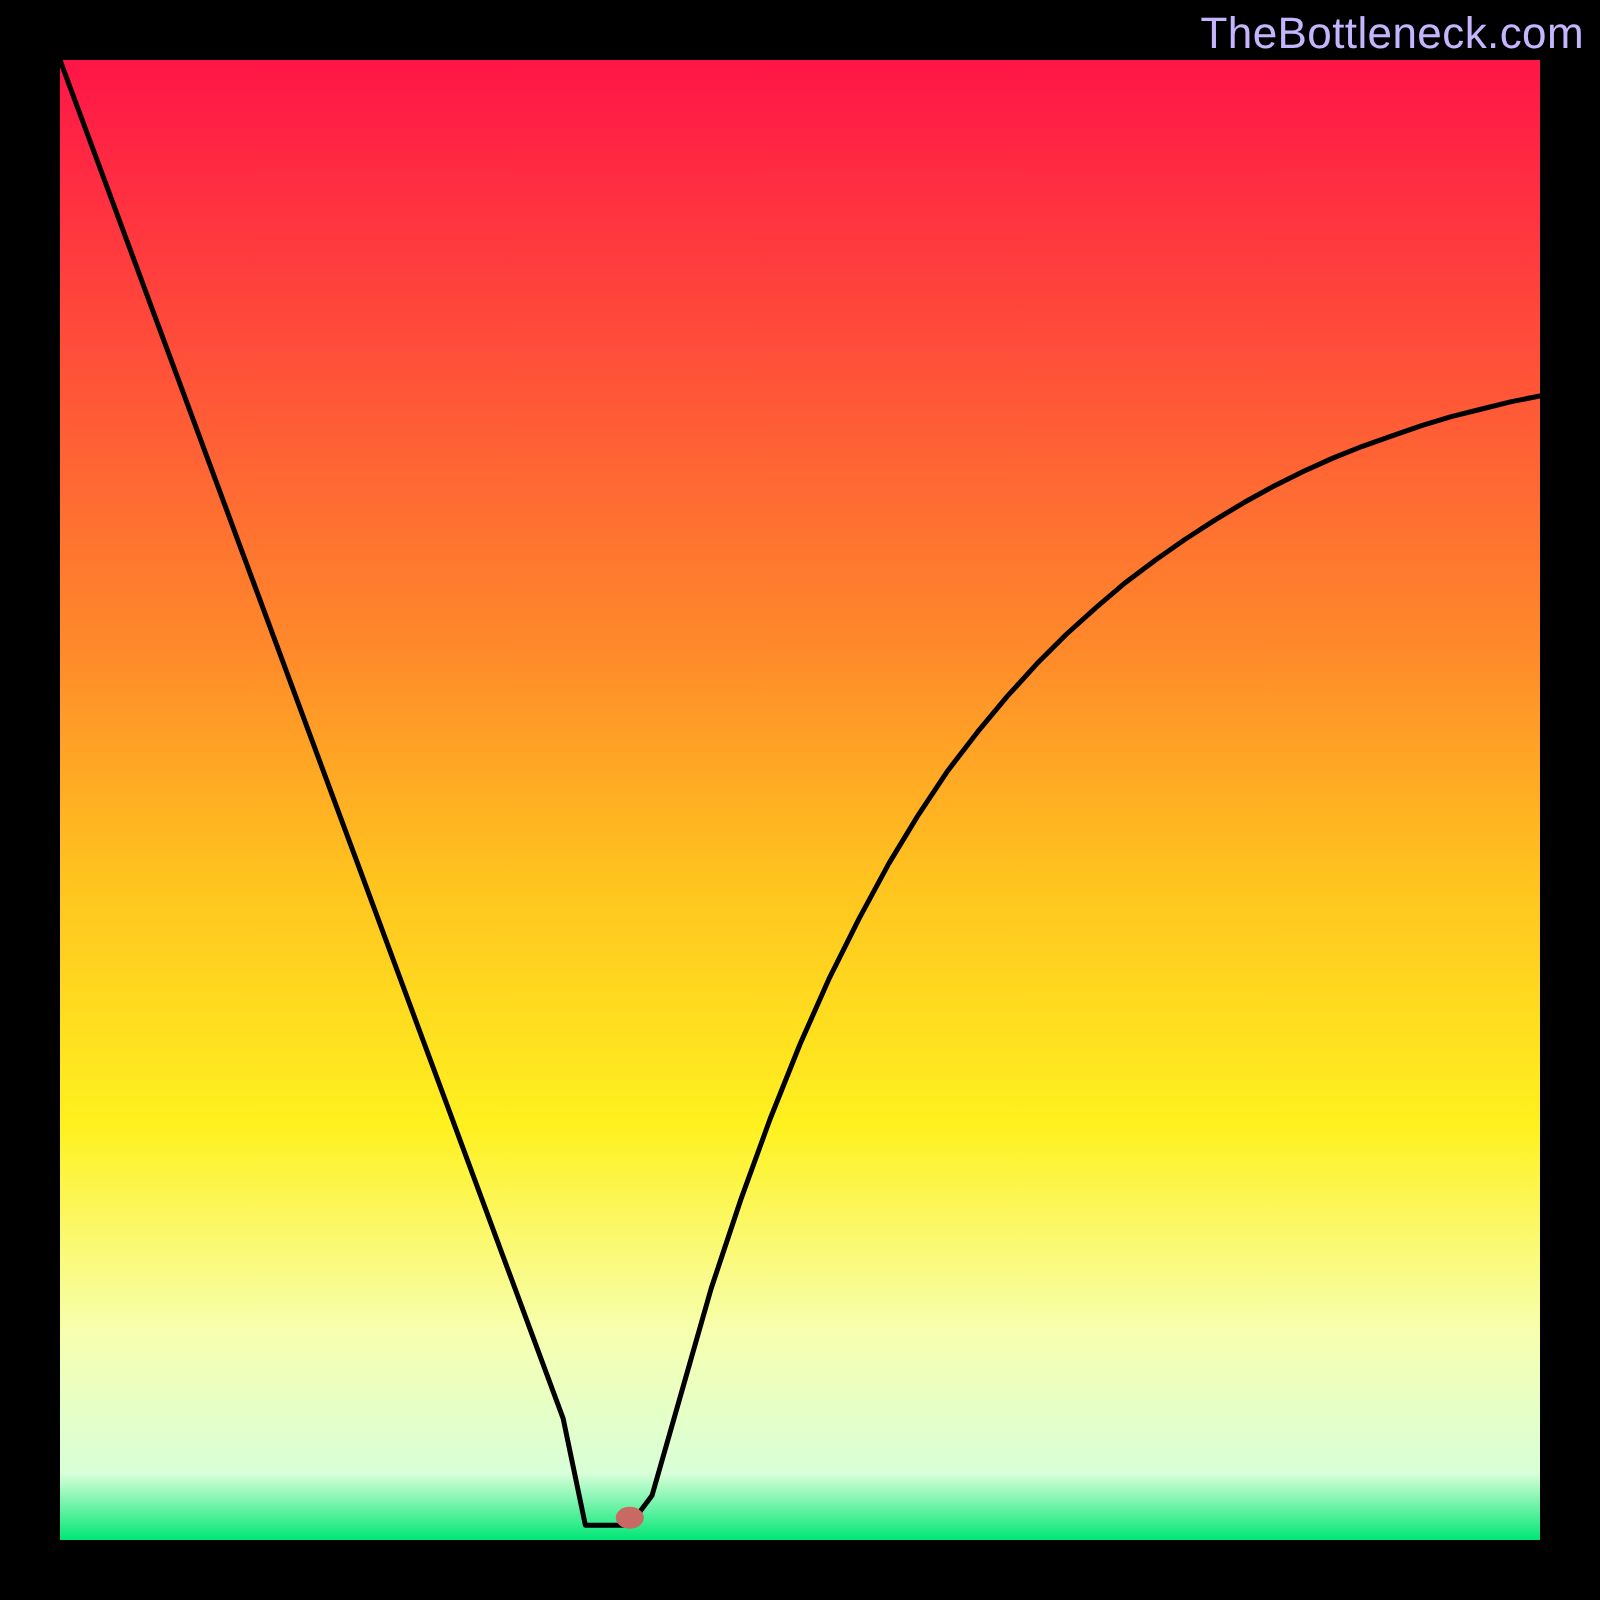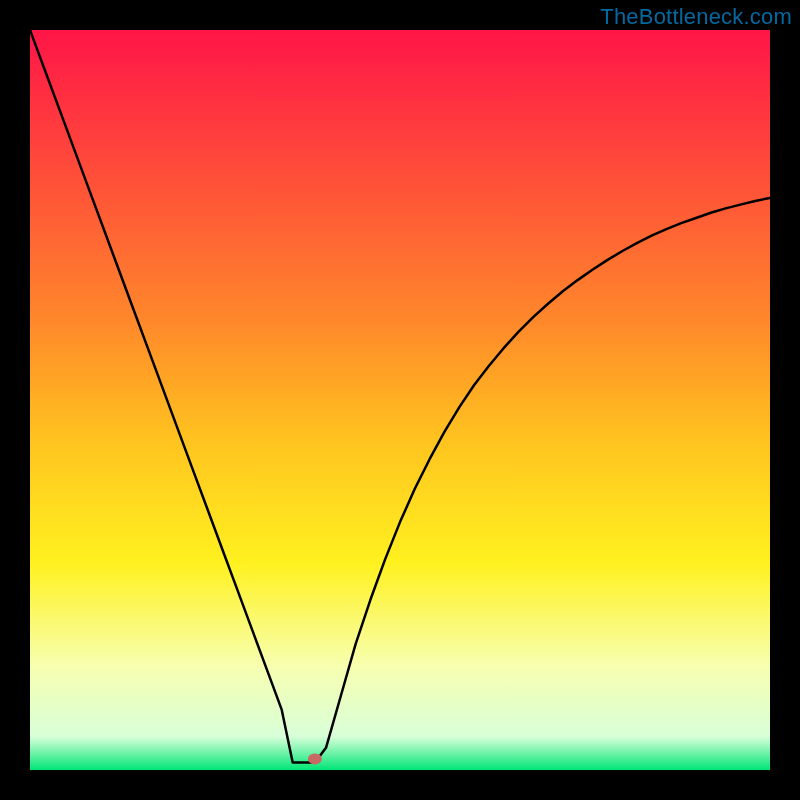--- a/index.html
+++ b/index.html
@@ -24,21 +24,21 @@
     left: 30px;
     top: 30px;
     width: 740px;
     height: 740px;
     overflow: hidden;
   }
   .watermark {
     position: absolute;
     top: 4px;
     right: 8px;
-    color: #0369a1;
+    color: #c4b5fd;
     font-size: 22px;
     font-weight: 500;
     letter-spacing: 0.2px;
     user-select: none;
   }
   svg {
     display: block;
   }
 </style>
 </head>

